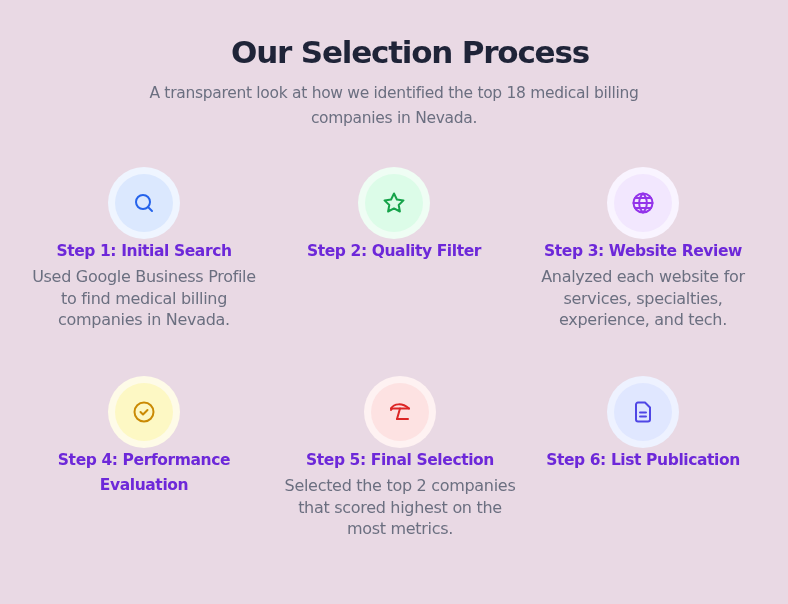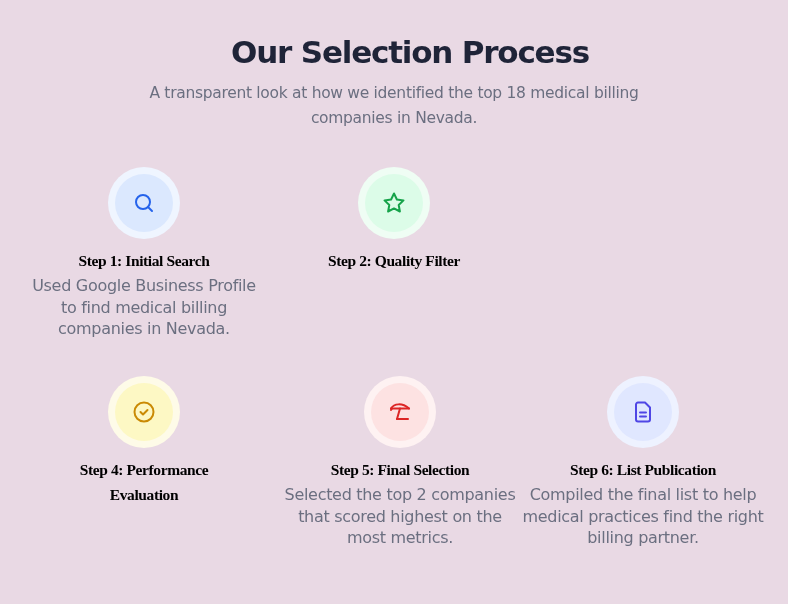--- a/index.html
+++ b/index.html
@@ -36,25 +36,23 @@
     width: 72px; height: 72px; border-radius: 50%;
     margin: 0 auto;
     display: flex; align-items: center; justify-content: center;
   }
   .icon-inner {
     width: 58px; height: 58px; border-radius: 50%;
     display: flex; align-items: center; justify-content: center;
   }
   .icon-inner svg { width: 24px; height: 24px; }
   .step-title {
-    margin-top: 9px;
     font-size: 15.5px; font-weight: bold;
-    color: #000000; line-height: 25px;
+    color: #6d28d9; line-height: 25px;
     letter-spacing: -0.4px;
-    font-family: Liberation Serif, serif;
   }
   .step-desc {
     margin-top: 2px;
     font-size: 16px; line-height: 21.5px;
     color: #6b6f80;
     letter-spacing: -0.3px;
     padding: 0 4px;
   }
 </style>
 </head>
@@ -81,20 +79,34 @@
     <div class="icon-ring" style="background:#effdf4;">
       <div class="icon-inner" style="background:#dcfce8;">
         <svg viewBox="0 0 24 24" fill="none" stroke="#16a34a" stroke-width="2" stroke-linecap="round" stroke-linejoin="round">
           <path d="M12 2.5l2.9 6 6.6.9-4.8 4.6 1.2 6.5L12 17.4l-5.9 3.1 1.2-6.5-4.8-4.6 6.6-.9z"></path>
         </svg>
       </div>
     </div>
     <div class="step-title">Step 2: Quality Filter</div>
   </div>
 
+  <div class="step" style="left:518px; top:167px;">
+    <div class="icon-ring" style="background:#f9f4ff;">
+      <div class="icon-inner" style="background:#f2e7fe;">
+        <svg viewBox="0 0 24 24" fill="none" stroke="#9333ea" stroke-width="2" stroke-linecap="round" stroke-linejoin="round">
+          <circle cx="12" cy="12" r="9.5"></circle>
+          <path d="M2.5 12h19"></path>
+          <path d="M4 7h16M4 17h16"></path>
+          <path d="M12 2.5c2.8 2.8 3.8 6 3.8 9.5s-1 6.7-3.8 9.5c-2.8-2.8-3.8-6-3.8-9.5s1-6.7 3.8-9.5z"></path>
+        </svg>
+      </div>
+    </div>
+    <div class="step-title">Step 3: Website Review</div>
+    <div class="step-desc">Analyzed each website for services, specialties, experience, and tech.</div>
+  </div>
 
   <div class="step" style="left:19px; top:376px;">
     <div class="icon-ring" style="background:#fefbe8;">
       <div class="icon-inner" style="background:#fdf8c4;">
         <svg viewBox="0 0 24 24" fill="none" stroke="#ca8a04" stroke-width="2" stroke-linecap="round" stroke-linejoin="round">
           <circle cx="12" cy="12" r="9.5"></circle>
           <path d="M8.5 12l2.5 2.5 4.5-4.5"></path>
         </svg>
       </div>
     </div>
@@ -120,15 +132,14 @@
   <div class="step" style="left:518px; top:376px;">
     <div class="icon-ring" style="background:#eef2ff;">
       <div class="icon-inner" style="background:#e0e7ff;">
         <svg viewBox="0 0 24 24" fill="none" stroke="#4f46e5" stroke-width="2" stroke-linecap="round" stroke-linejoin="round">
           <path d="M14 2.5H7a2 2 0 0 0-2 2v15a2 2 0 0 0 2 2h10a2 2 0 0 0 2-2V7.5z"></path>
           <path d="M9 12.5h6M9 16.5h6"></path>
         </svg>
       </div>
     </div>
     <div class="step-title">Step 6: List Publication</div>
-    <div class="step-desc">Compiled the final list to help medical practices find the right billing partner.</div>
   </div>
 </div>
 
 </body></html>

